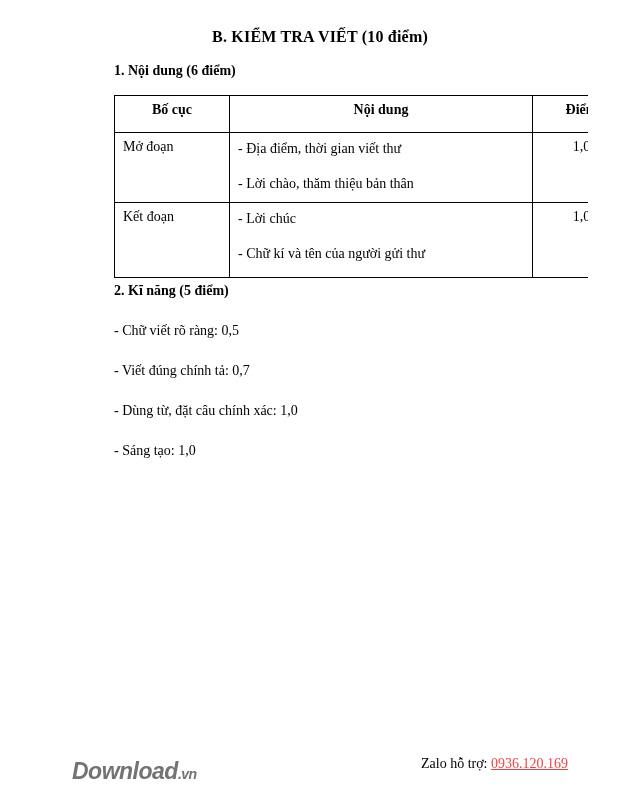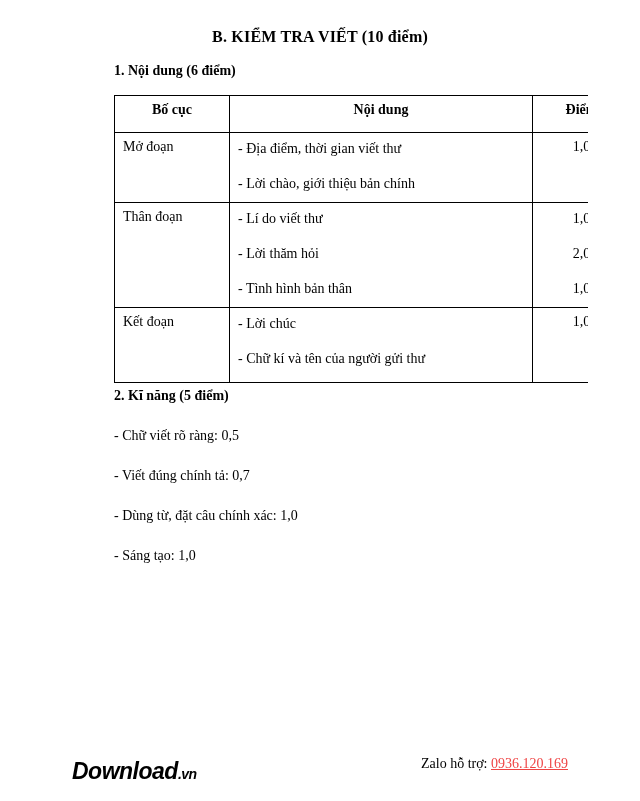--- a/index.html
+++ b/index.html
@@ -104,37 +104,24 @@
           <th>Bố cục</th>
           <th>Nội dung</th>
           <th>Điểm</th>
         </tr>
       </thead>
       <tbody>
         <tr class="row-1">
           <td>Mở đoạn</td>
           <td>
             <div class="cell-line">- Địa điểm, thời gian viết thư</div>
-            <div class="cell-line">- Lời chào, giới thiệu bản chính</div>
+            <div class="cell-line">- Lời chào, thăm thiệu bản thân</div>
           </td>
           <td class="points points-mid">
             <div>1,0</div>
-          </td>
-        </tr>
-        <tr class="row-2">
-          <td>Thân đoạn</td>
-          <td>
-            <div class="cell-line">- Lí do viết thư</div>
-            <div class="cell-line">- Lời thăm hỏi</div>
-            <div class="cell-line">- Tình hình bản thân</div>
-          </td>
-          <td class="points">
-            <div class="cell-line">1,0</div>
-            <div class="cell-line">2,0</div>
-            <div class="cell-line">1,0</div>
           </td>
         </tr>
         <tr class="row-3">
           <td>Kết đoạn</td>
           <td>
             <div class="cell-line">- Lời chúc</div>
             <div class="cell-line">- Chữ kí và tên của người gửi thư</div>
           </td>
           <td class="points points-mid">
             <div>1,0</div>
@@ -147,20 +134,20 @@
 
     <div class="skill-list">
       <div class="skill-item">- Chữ viết rõ ràng: 0,5</div>
       <div class="skill-item">- Viết đúng chính tả: 0,7</div>
       <div class="skill-item">- Dùng từ, đặt câu chính xác: 1,0</div>
       <div class="skill-item">- Sáng tạo: 1,0</div>
     </div>
 
   </div>
 
-  <div class="footer-logo" style="color: #000000;">
+  <div class="footer-logo" style="color: #737373;">
     <span class="logo-main">Download</span><span class="logo-suffix">.vn</span>
   </div>
 
   <div class="footer-support">
     <span>Zalo hỗ trợ: </span><a href="#" style="color: #ef4444;">0936.120.169</a>
   </div>
 </div>
 
 </body></html>

